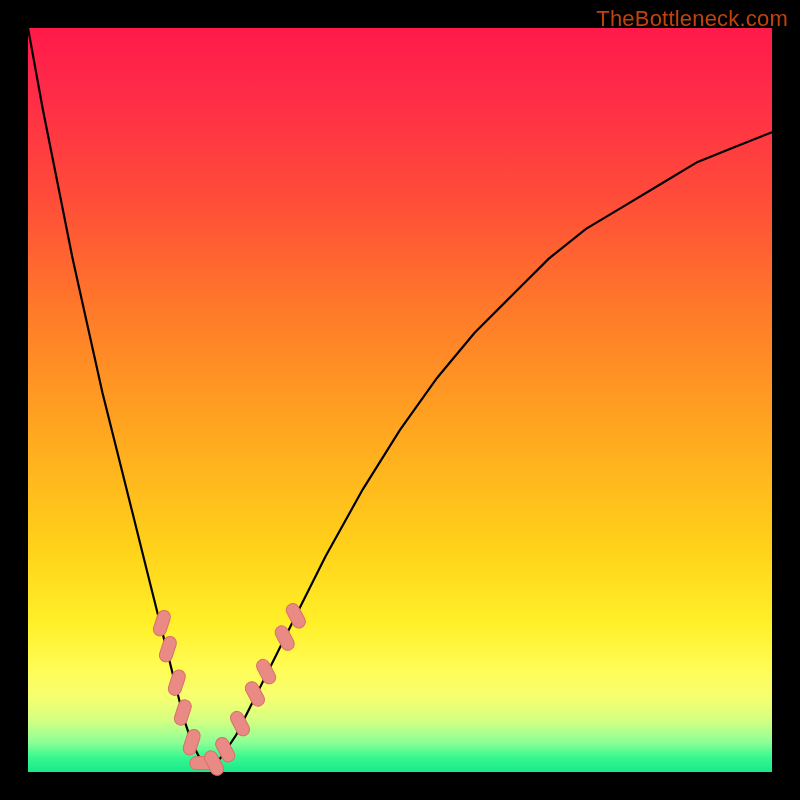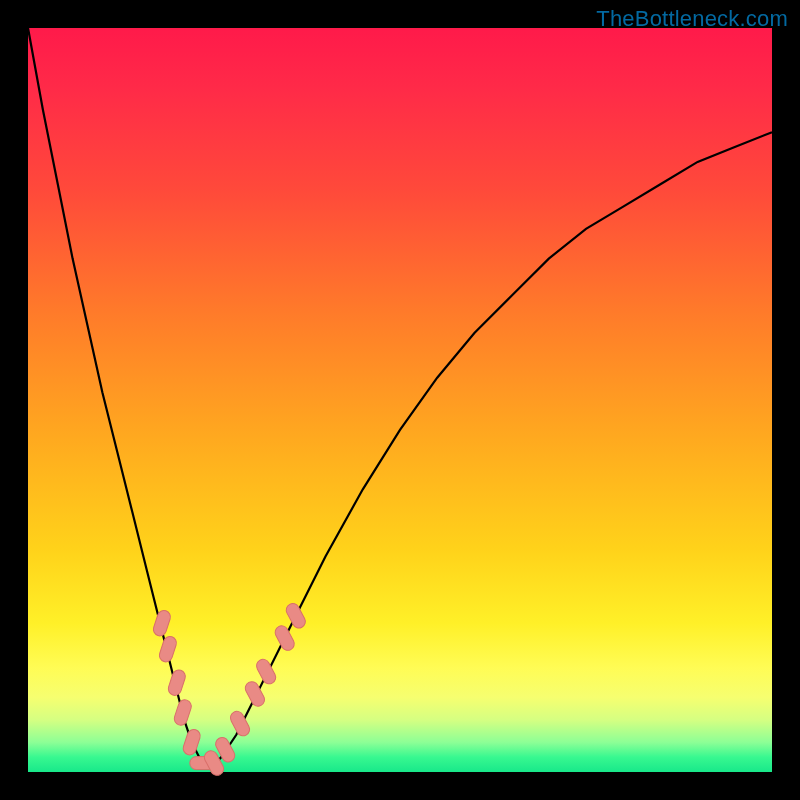--- a/index.html
+++ b/index.html
@@ -38,21 +38,21 @@
       #d5ff82 93%,
       #8dff96 96%,
       #38f890 98%,
       #18e88a 100%
     );
   }
   .watermark {
     position: absolute;
     top: 6px;
     right: 12px;
-    color: #0369a1;
+    color: #c2410c;
     font-size: 22px;
     font-weight: 500;
     letter-spacing: 0.2px;
     user-select: none;
   }
   svg.curve {
     position: absolute;
     left: 0;
     top: 0;
     width: 744px;

